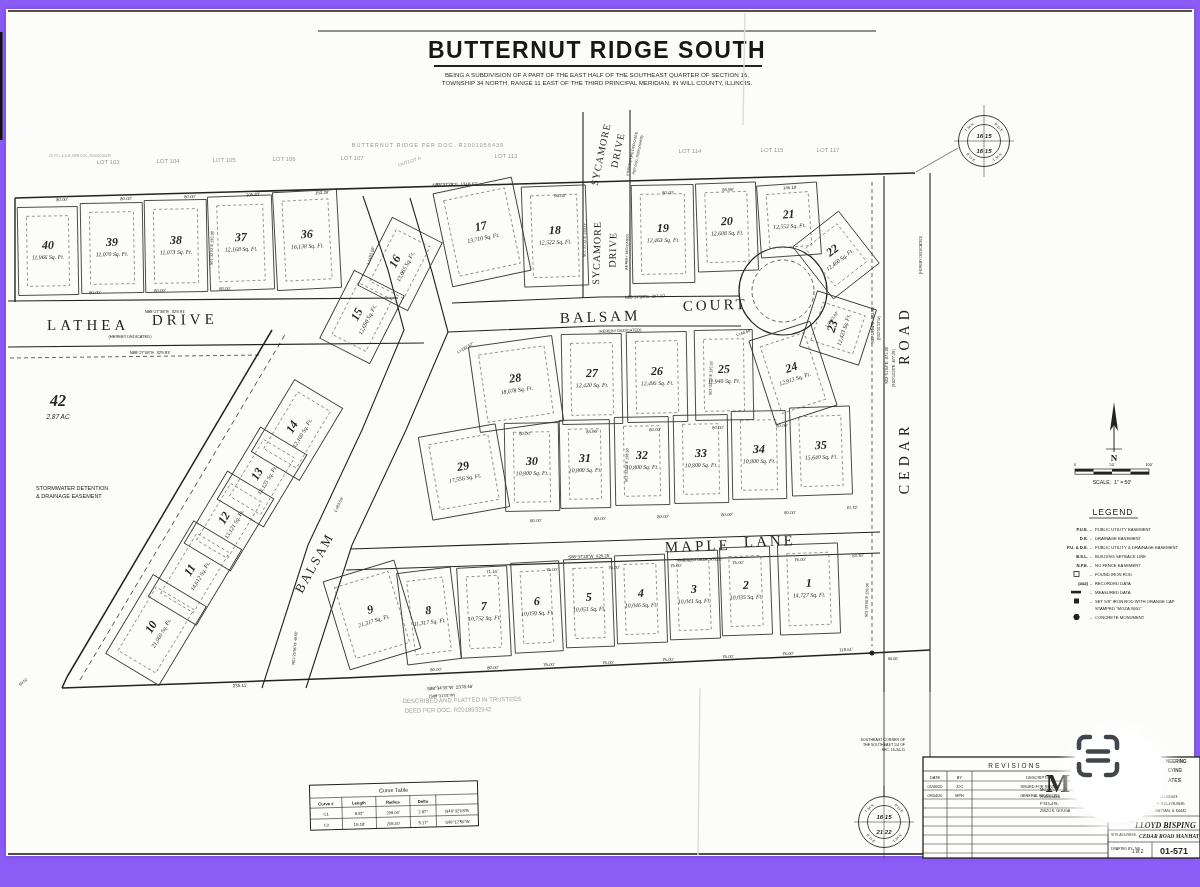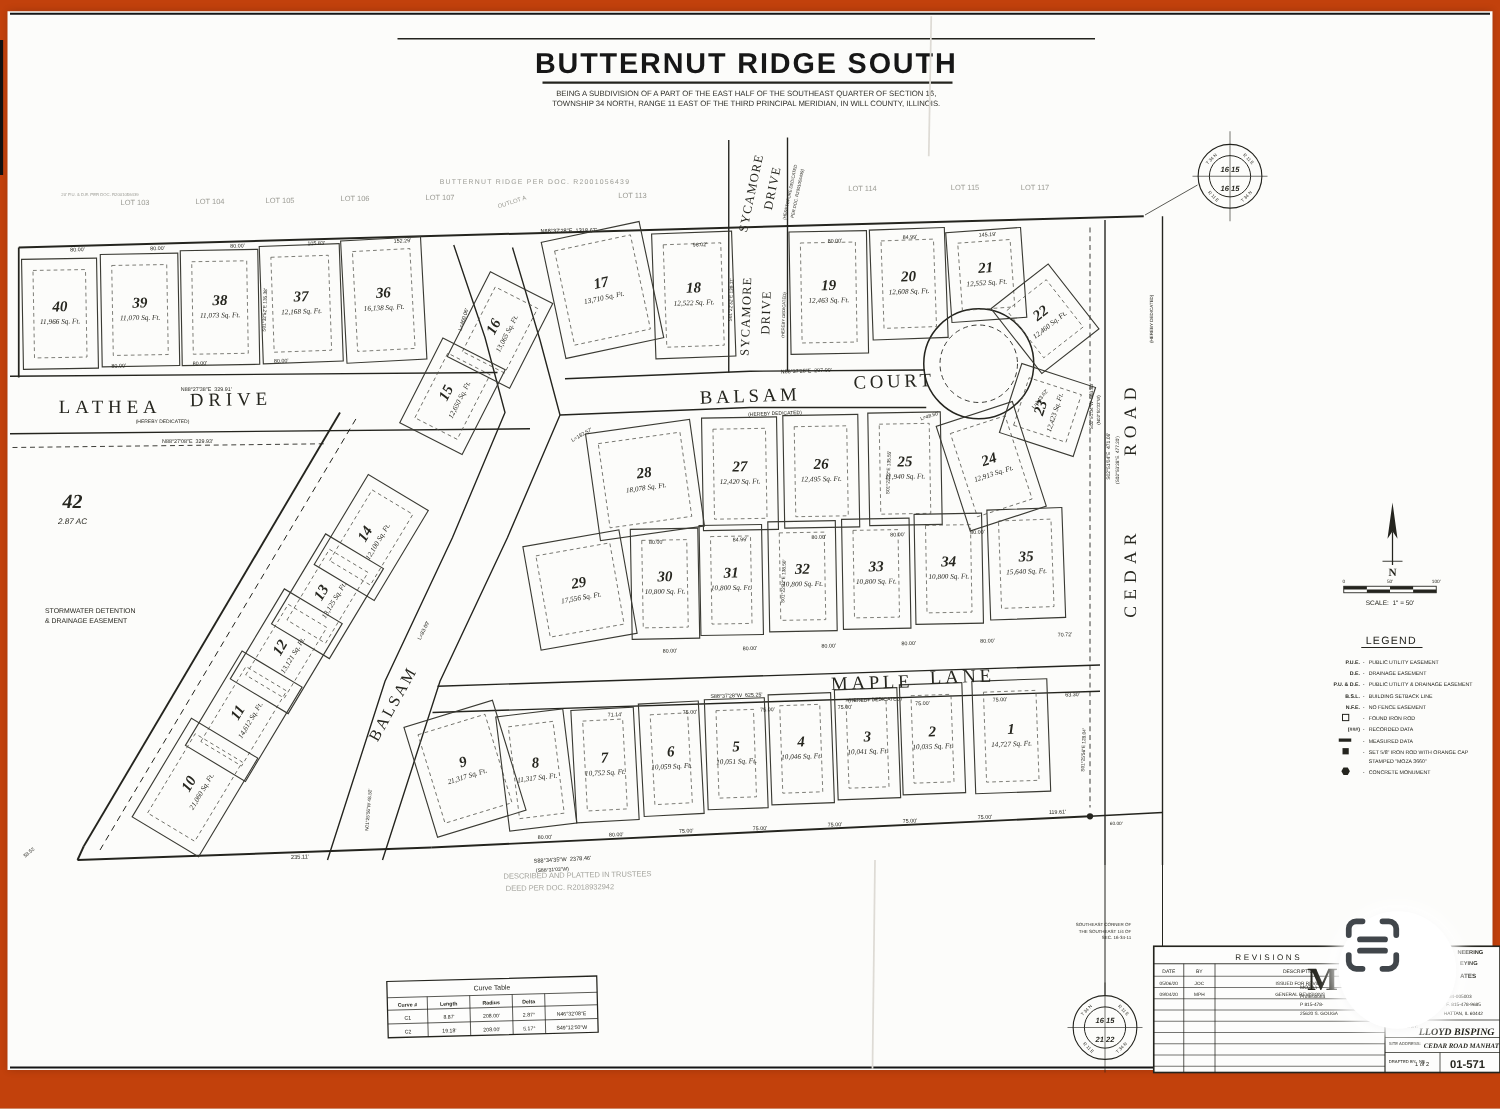--- a/index.html
+++ b/index.html
@@ -1,16 +1,16 @@
 <!DOCTYPE html>
 <html><head>
 <meta charset="utf-8">
 <style>
   html,body{margin:0;padding:0;background:#e7e6e2;}
-  .stage{position:relative;width:1200px;height:887px;overflow:hidden;background:#c2410c;font-family:"Liberation Sans",sans-serif;}
+  .stage{position:relative;width:1200px;height:887px;overflow:hidden;background:#8b5cf6;font-family:"Liberation Sans",sans-serif;}
   .paper{position:absolute;left:6px;top:9px;width:1188px;height:847px;background:#fcfcfa;box-shadow:0 0 6px rgba(0,0,0,.18);}
   svg{position:absolute;left:0;top:0;}
   .wm{position:absolute;left:1071px;top:729px;width:94px;height:94px;border-radius:50%;background:#ffffff;
       display:flex;align-items:center;justify-content:center;
       box-shadow:0 0 14px 6px rgba(255,255,255,.95), 0 1px 5px rgba(0,0,0,.12);cursor:pointer;}
   text{white-space:pre;}
 </style>
 </head>
 <body>
 

